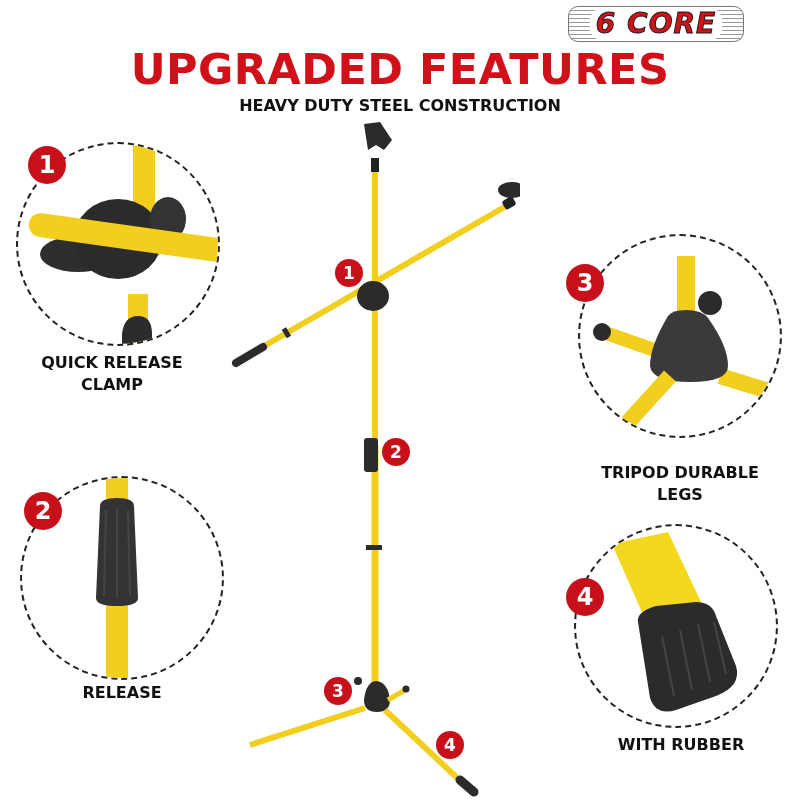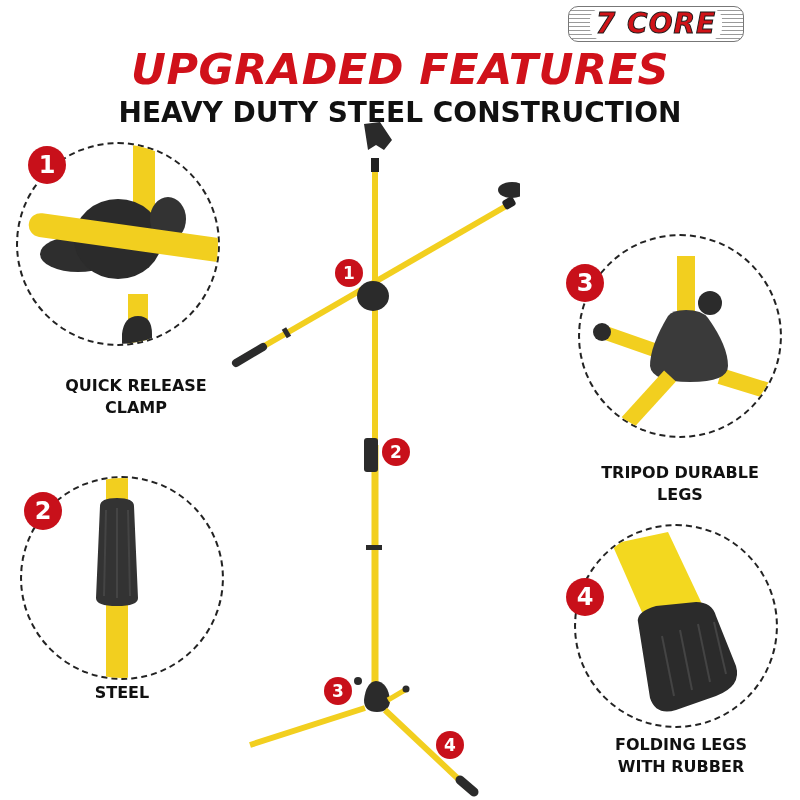--- a/index.html
+++ b/index.html
@@ -5,34 +5,34 @@
     * { margin: 0; padding: 0; box-sizing: border-box; }
     body { width: 800px; height: 800px; background: #ffffff; position: relative; overflow: hidden; font-family: "DejaVu Sans", sans-serif; }
     .abs { position: absolute; }
 
     
     .logo { left: 568px; top: 6px; width: 176px; height: 36px; border-radius: 10px; background:
       repeating-linear-gradient(#ffffff 0 3px, #9a9a9a 3px 4px); border: 1.5px solid #777; display: flex; align-items: center; justify-content: center; }
     .logo-text { font-family: "DejaVu Sans", sans-serif; font-weight: bold; font-style: italic; font-size: 28px; color: #d01318; letter-spacing: 1px;
       text-shadow: -2px -2px 0 #fff, 2px -2px 0 #fff, -2px 2px 0 #fff, 2px 2px 0 #fff, 0 0 0 #fff; -webkit-text-stroke: 1px #1a1a1a; background: #fff; padding: 0 6px; border-radius: 12px; line-height: 32px; }
 
-    .headline { left: 0; width: 800px; top: 44px; text-align: center; font-family: "DejaVu Sans", sans-serif; font-weight: bold; font-size: 43px; color: #d0111a; letter-spacing: 0.5px; font-style: italic; }
-    .subhead { left: 0; width: 800px; top: 96px; text-align: center; font-family: "DejaVu Sans", sans-serif; font-weight: bold; font-size: 28px; color: #111; }
+    .headline { left: 0; width: 800px; top: 44px; text-align: center; font-family: "DejaVu Sans", sans-serif; font-weight: bold; font-size: 43px; color: #d0111a; letter-spacing: 0.5px; }
+    .subhead { left: 0; width: 800px; top: 96px; text-align: center; font-family: "DejaVu Sans", sans-serif; font-weight: bold; font-size: 16px; color: #111; }
 
     .circle { border: 2.5px dashed #222; border-radius: 50%; background: #fff; overflow: hidden; }
     .badge { width: 38px; height: 38px; border-radius: 50%; background: #c8101a; color: #fff; font-weight: bold; font-size: 24px; display: flex; align-items: center; justify-content: center; font-family: "DejaVu Sans", sans-serif; z-index: 5; }
     .badge.small { width: 28px; height: 28px; font-size: 17px; }
     .caption { font-family: "DejaVu Sans", sans-serif; font-weight: bold; font-size: 16px; color: #111; text-align: center; line-height: 22px; }
     svg { display: block; }
   </style>
 </head>
 <body>
 
 <div class="abs logo">
-  <span class="logo-text">7 CORE</span>
+  <span class="logo-text">6 CORE</span>
 </div>
 
 <div class="abs headline">UPGRADED FEATURES</div>
 <div class="abs subhead">HEAVY DUTY STEEL CONSTRUCTION</div>
 
 <div class="abs" style="left:220px; top:120px; width:300px; height:680px;">
   <svg width="300" height="680" viewBox="220 120 300 680">
 
     <line x1="375" y1="168" x2="375" y2="445" stroke="#f2cf1f" stroke-width="6"></line>
     <line x1="375" y1="445" x2="375" y2="690" stroke="#f2cf1f" stroke-width="7"></line>
@@ -76,21 +76,21 @@
     <rect x="115" y="0" width="22" height="100" fill="#f2cf1f"></rect>
     <rect x="110" y="150" width="20" height="54" fill="#f2cf1f"></rect>
     <path d="M104 190 Q106 172 120 172 Q134 172 134 190 L134 204 L104 204 Z" fill="#2b2b2b"></path>
     <ellipse cx="60" cy="110" rx="38" ry="18" fill="#2e2e2e"></ellipse>
     <ellipse cx="100" cy="95" rx="44" ry="40" fill="#2b2b2b"></ellipse>
     <ellipse cx="150" cy="75" rx="18" ry="22" fill="#333"></ellipse>
     <rect x="10" y="80" width="200" height="24" rx="12" fill="#f2cf1f" transform="rotate(8 100 92)"></rect>
   </svg>
 </div>
 <div class="abs badge" style="left:28px; top:146px;">1</div>
-<div class="abs caption" style="left:26px; width:220px; top:352px;margin-top:23px;">
+<div class="abs caption" style="left:2px; width:220px; top:352px;">
   <div>QUICK RELEASE</div>
   <div>CLAMP</div>
 </div>
 
 <div class="abs circle" style="left:578px; top:234px; width:204px; height:204px;">
   <svg width="204" height="204" viewBox="0 0 204 204">
     <rect x="97" y="20" width="18" height="60" fill="#f2cf1f"></rect>
     <line x1="20" y1="95" x2="120" y2="130" stroke="#f2cf1f" stroke-width="14"></line>
     <circle cx="22" cy="96" r="9" fill="#2b2b2b"></circle>
     <line x1="140" y1="140" x2="205" y2="160" stroke="#f2cf1f" stroke-width="16"></line>
@@ -109,30 +109,29 @@
   <svg width="204" height="204" viewBox="0 0 204 204">
     <rect x="84" y="0" width="22" height="204" fill="#f2cf1f"></rect>
     <path d="M78 28 Q78 20 95 20 Q112 20 112 28 L116 120 Q116 128 95 128 Q74 128 74 120 Z" fill="#333"></path>
     <line x1="84" y1="32" x2="82" y2="118" stroke="#444" stroke-width="2"></line>
     <line x1="95" y1="30" x2="95" y2="120" stroke="#444" stroke-width="2"></line>
     <line x1="106" y1="32" x2="108" y2="118" stroke="#444" stroke-width="2"></line>
   </svg>
 </div>
 <div class="abs badge" style="left:24px; top:492px;">2</div>
 <div class="abs caption" style="left:12px; width:220px; top:682px;">
-  <div>STEEL</div>
+  <div>RELEASE</div>
 </div>
 
 <div class="abs circle" style="left:574px; top:524px; width:204px; height:204px;">
   <svg width="204" height="204" viewBox="0 0 204 204">
     <path d="M36 18 L92 6 L126 78 L72 100 Z" fill="#f3d81f"></path>
     <path d="M62 96 Q60 86 80 80 L120 76 Q136 76 140 90 L160 140 Q166 160 140 170 L100 184 Q80 190 74 172 Z" fill="#2b2b2b"></path>
     <line x1="86" y1="110" x2="98" y2="170" stroke="#444" stroke-width="2"></line>
     <line x1="104" y1="104" x2="116" y2="164" stroke="#444" stroke-width="2"></line>
     <line x1="122" y1="98" x2="134" y2="156" stroke="#444" stroke-width="2"></line>
     <line x1="138" y1="96" x2="150" y2="148" stroke="#444" stroke-width="2"></line>
   </svg>
 </div>
 <div class="abs badge" style="left:566px; top:578px;">4</div>
 <div class="abs caption" style="left:576px; width:210px; top:734px;">
-  <div>FOLDING LEGS</div>
   <div>WITH RUBBER</div>
 </div>
 
 </body></html>

